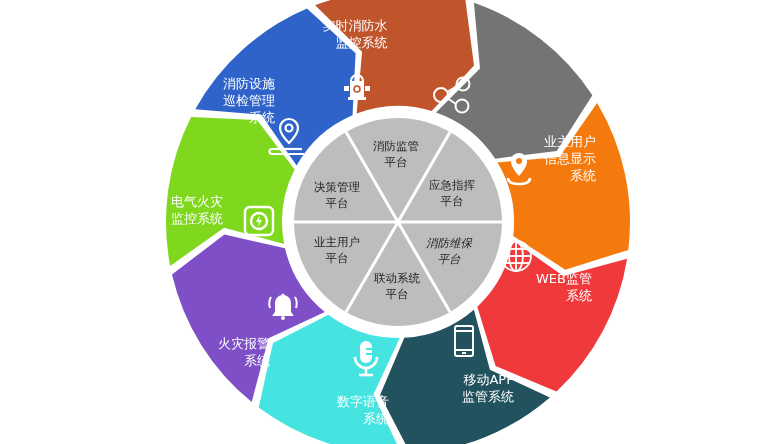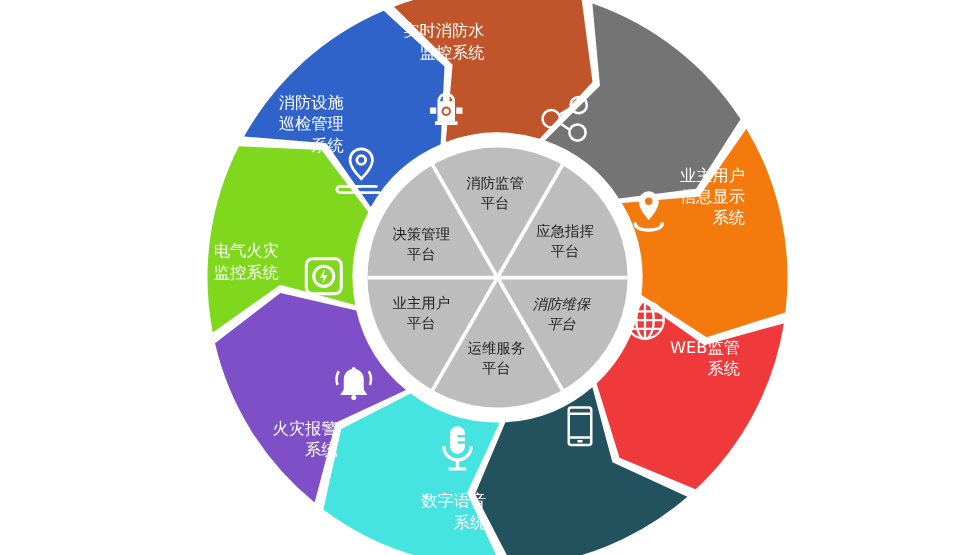--- a/index.html
+++ b/index.html
@@ -29,21 +29,21 @@
       <path d="M 195.3,109.2 A 232 232 0 0 1 307.0,8.6 L 355.6,53.2 L 352.5,115.3 A 116 116 0 0 0 296.6,165.6 L 261.1,114.6 Z" fill="#2F63C9"></path>
       <circle cx="398" cy="222" r="110" fill="#ffffff"></circle>
       <circle cx="398" cy="222" r="104" fill="#BDBDBD"></circle>
       <line x1="502" y1="222" x2="294" y2="222" stroke="#FFFFFF" stroke-width="3"></line>
       <line x1="450" y1="312.0666419935816" x2="345.99999999999994" y2="131.93335800641842" stroke="#FFFFFF" stroke-width="3"></line>
       <line x1="346" y1="312.06664199358164" x2="450" y2="131.9333580064184" stroke="#FFFFFF" stroke-width="3"></line>
     </svg>
 <div class="core-label" style="left: 396px; top: 154px;">消防监管
 平台</div><div class="core-label" style="left: 452px; top: 193px; text-align: center;">应急指挥
 平台</div><div class="core-label" style="left: 449px; top: 251px; font-style: italic;">消防维保
-平台</div><div class="core-label" style="left: 397px; top: 286px;">运维服务
+平台</div><div class="core-label" style="left: 397px; top: 286px;">联动系统
 平台</div><div class="core-label" style="left: 337px; top: 250px;">业主用户
 平台</div><div class="core-label" style="left: 337px; top: 195px; text-align: center;">决策管理
 平台</div><div class="icon" style="left: 357px; top: 88px;"><svg width="34" height="34" viewBox="0 0 34 34">
         <g fill="none" stroke="#fff" stroke-width="2.2">
           <path d="M11 12 a6 6 0 0 1 12 0"></path>
           <rect x="10" y="12" width="14" height="16" fill="#fff" stroke="none"></rect>
           <rect x="8" y="28" width="18" height="3" fill="#fff" stroke="none"></rect>
           <rect x="4" y="17" width="5" height="5" fill="#fff" stroke="none"></rect>
           <rect x="25" y="17" width="5" height="5" fill="#fff" stroke="none"></rect>
           <rect x="15" y="4" width="4" height="4" fill="#fff" stroke="none"></rect>
@@ -76,21 +76,22 @@
           <line x1="18" y1="3" x2="18" y2="33"></line>
         </g>
       </svg></div><div class="seg-label" style="left: 564px; top: 287px;">WEB监管
 系统</div><div class="icon" style="left: 464px; top: 343px;"><svg width="24" height="34" viewBox="0 0 24 34">
         <g fill="none" stroke="#fff" stroke-width="2">
           <rect x="3" y="2" width="18" height="30" rx="2"></rect>
           <line x1="3" y1="7" x2="21" y2="7"></line>
           <line x1="3" y1="26" x2="21" y2="26"></line>
           <line x1="10" y1="29" x2="14" y2="29"></line>
         </g>
-      </svg></div><div class="icon" style="left: 366px; top: 361px;"><svg width="32" height="40" viewBox="0 0 32 40">
+      </svg></div><div class="seg-label" style="left: 488px; top: 388px;">移动APP
+监管系统</div><div class="icon" style="left: 366px; top: 361px;"><svg width="32" height="40" viewBox="0 0 32 40">
         <g fill="none" stroke="#fff" stroke-width="2.6">
           <rect x="10" y="2" width="12" height="22" rx="6" fill="#fff" stroke="none"></rect>
           <path d="M5 18 a11 11 0 0 0 22 0"></path>
           <line x1="16" y1="29" x2="16" y2="35"></line>
           <line x1="9" y1="36" x2="23" y2="36"></line>
         </g>
         <line x1="16" y1="10" x2="22" y2="10" stroke="#46E4E0" stroke-width="2"></line>
         <line x1="16" y1="15" x2="22" y2="15" stroke="#46E4E0" stroke-width="2"></line>
       </svg></div><div class="seg-label" style="left: 363px; top: 410px;">数字语音
 系统</div><div class="icon" style="left: 283px; top: 307px;"><svg width="36" height="34" viewBox="0 0 36 34">

